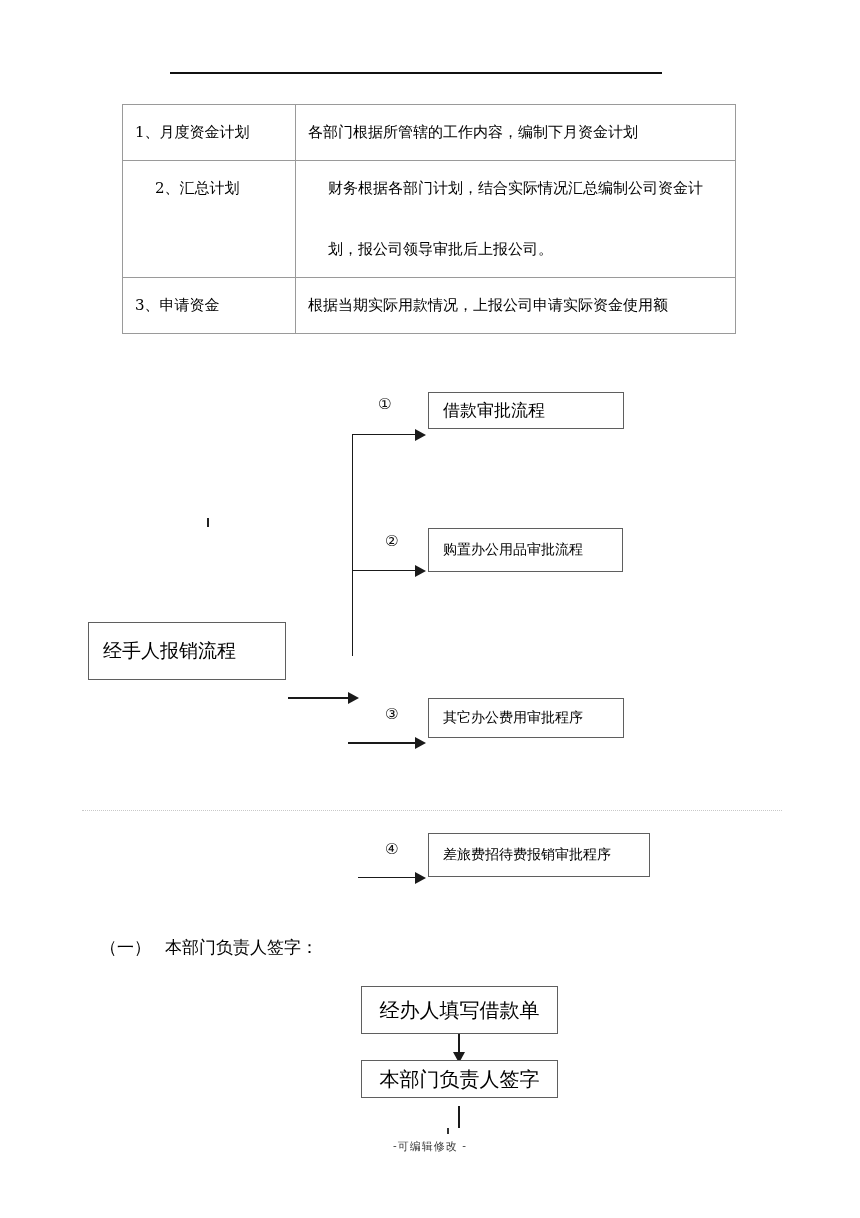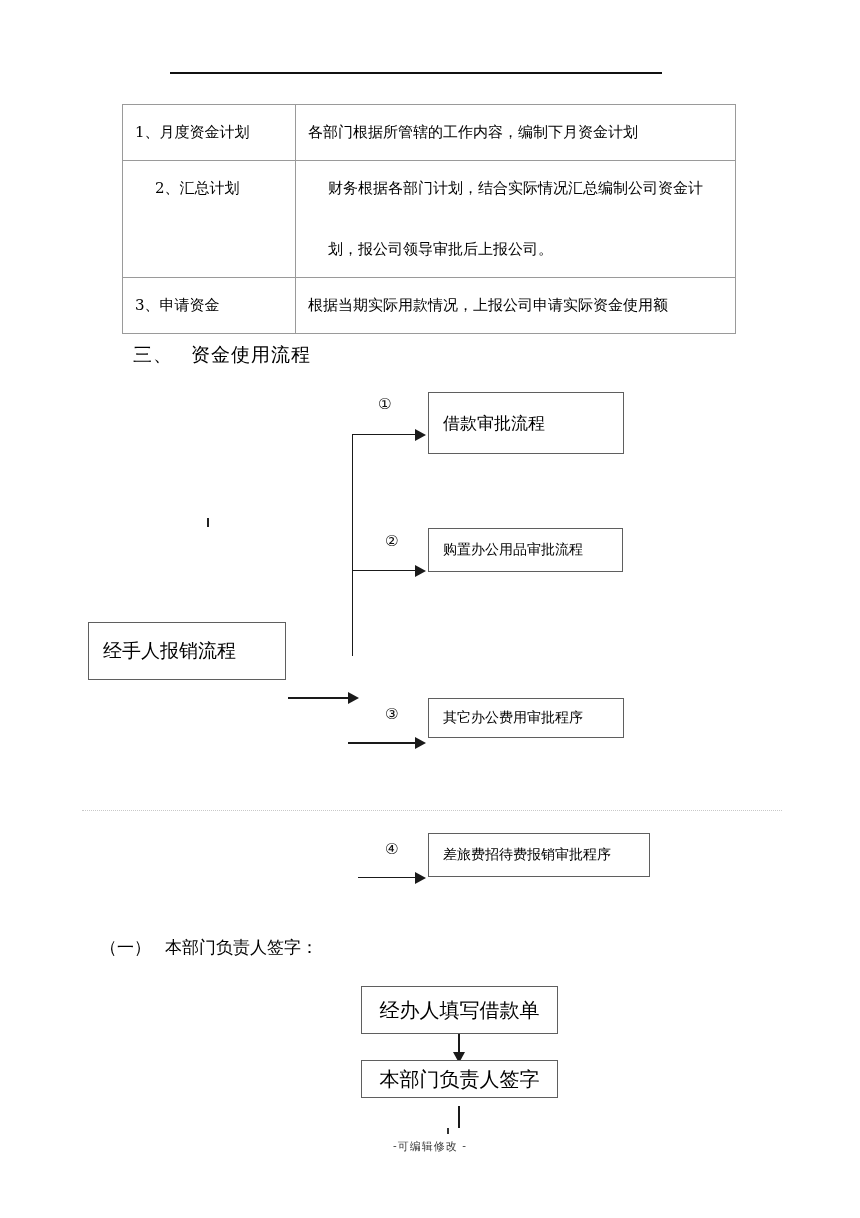--- a/index.html
+++ b/index.html
@@ -186,36 +186,33 @@
 
 划，报公司领导审批后上报公司。</td>
       </tr>
       <tr>
         <td class="col-label">3、申请资金</td>
         <td class="col-text">根据当期实际用款情况，上报公司申请实际资金使用额</td>
       </tr>
     </tbody>
   </table>
 
-  <div class="sec-heading">
-    <span class="num">三、</span><span>资金使用流程</span>
-  </div>
 
   <div class="fbox pad-l" style="left:88px; top:622px; width:198px; height:58px; font-size:19px;">
     <span>经手人报销流程</span>
   </div>
 
   <div class="vline thin" style="left:352px; top:434px; height:222px;"></div>
 
   <div class="hline thin" style="left:352px; top:434px; width:65px;"></div>
   <div class="arrowhead-r" style="left:415px; top:429px;"></div>
 
   <div class="circnum" style="left:378px; top:395px;">①</div>
 
-  <div class="fbox pad-l" style="left:428px; top:392px; width:196px; height:62px; font-size:17px;">
+  <div class="fbox pad-l" style="left:428px; top:392px; width:196px; height:37px; font-size:17px;">
     <span>借款审批流程</span>
   </div>
 
   <div class="hline thin" style="left:352px; top:570px; width:65px;"></div>
   <div class="arrowhead-r" style="left:415px; top:565px;"></div>
 
   <div class="circnum" style="left:385px; top:532px;">②</div>
 
   <div class="fbox pad-l" style="left:428px; top:528px; width:195px; height:44px; font-size:14px;">
     <span>购置办公用品审批流程</span>

